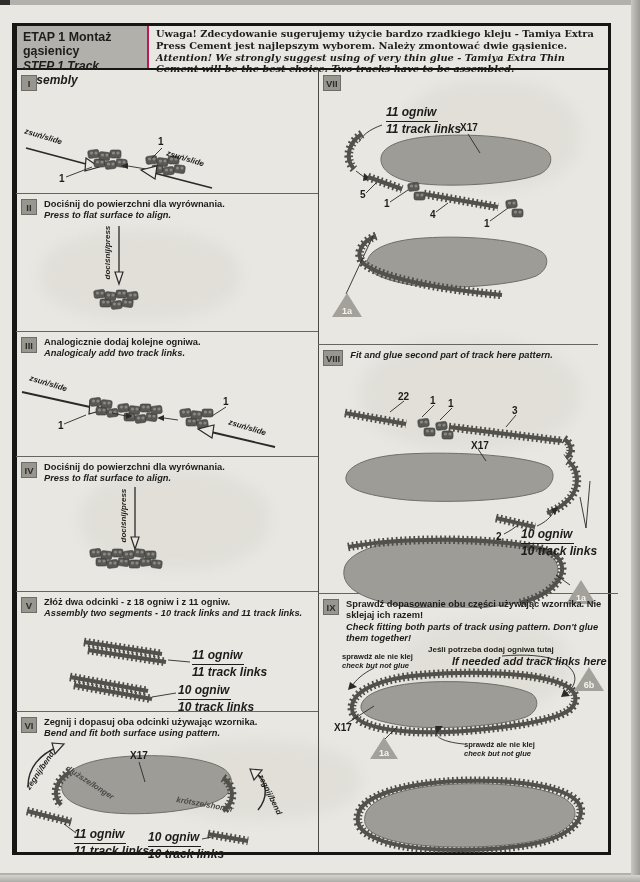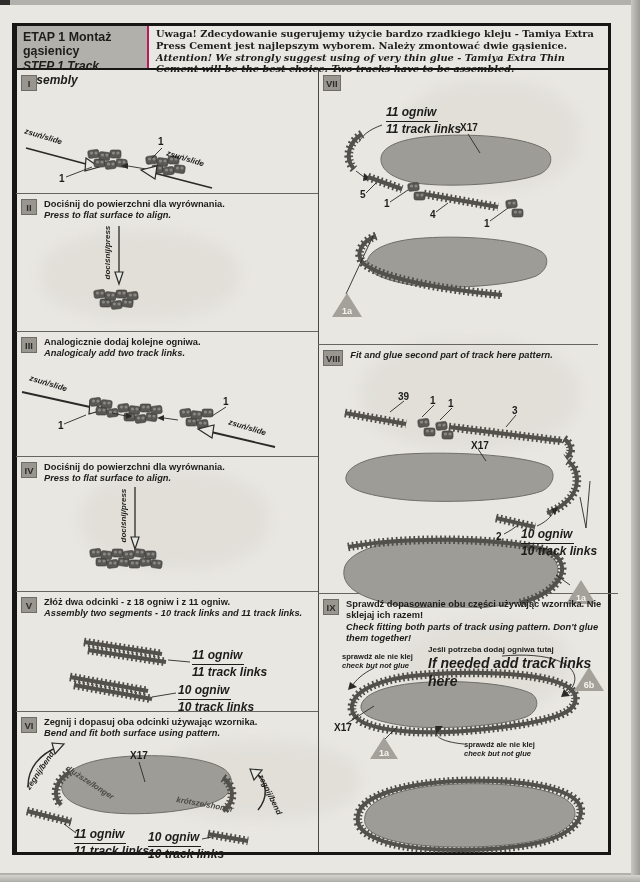--- a/index.html
+++ b/index.html
@@ -488,21 +488,21 @@
       <path class="ld" d="M186,189 C192,186 196,183 200,180"></path>
       <path class="ld" d="M219,181 C228,177 233,172 236,166"></path>
       <polygon class="ahf" points="233,164 240,162 237,170"></polygon>
       <path class="ld" d="M268,183 L262,152"></path>
       <path class="ld" d="M268,183 L272,136"></path>
       <path class="bean" d="M26,225 C28,208 60,196 105,194 C160,191 222,198 236,214 C244,224 240,242 222,251 C190,265 110,268 68,258 C38,251 24,240 26,225 Z"></path>
       <path class="teeth" d="M30,202 C90,191 180,193 224,204 C241,209 247,219 243,230 C238,243 222,253 202,258"></path>
         <path class="track" d="M30,202 C90,191 180,193 224,204 C241,209 247,219 243,230 C238,243 222,253 202,258"></path>
       <path class="ld" d="M252,240 L238,230"></path>
     </svg>
-    <div class="num" style="left:80px;top:46px;">39</div>
+    <div class="num" style="left:80px;top:46px;">22</div>
     <div class="num" style="left:112px;top:50px;">1</div>
     <div class="num" style="left:130px;top:53px;">1</div>
     <div class="num" style="left:194px;top:60px;">3</div>
     <div class="num" style="left:153px;top:95px;">X17</div>
     <div class="num" style="left:178px;top:186px;">2</div>
     <div class="frac" style="left:203px;top:182px;">
       <span class="top">10 ogniw</span><br>
       <span>10 track links</span>
     </div>
     <div class="tri" style="left:248px;top:234px;">1a</div>
@@ -531,21 +531,21 @@
       <path class="teeth" d="M40,222 C42,202 86,189 142,187 C200,185 254,193 262,212 C267,227 250,243 214,250 C166,259 92,258 62,246 C46,240 38,233 40,222 Z"></path>
         <path class="track" d="M40,222 C42,202 86,189 142,187 C200,185 254,193 262,212 C267,227 250,243 214,250 C166,259 92,258 62,246 C46,240 38,233 40,222 Z"></path>
       <path class="bean" d="M47,222 C50,204 88,192 140,190 C196,188 248,196 256,214 C261,226 248,240 216,247 C170,256 96,255 66,244 C50,238 45,232 47,222 Z"></path>
     </svg>
     <div class="small2" style="position:absolute;left:24px;top:58px;z-index:2;">
       <div class="p">sprawdź ale nie klej</div>
       <div class="e">check but not glue</div>
     </div>
     <div class="small2" style="position:absolute;left:110px;top:51px;z-index:2;">
       <div class="p" style="font-size:8px;">Jeśli potrzeba dodaj ogniwa tutaj</div>
-      <div class="e" style="font-size:14px;">If needed add track links here</div>
+      <div class="e" style="font-size:11px;margin-left:24px;">If needed add track links here</div>
     </div>
     <div class="tri" style="left:256px;top:72px;">6b</div>
     <div class="num" style="left:16px;top:128px;">X17</div>
     <div class="tri" style="left:52px;top:142px;width:28px;height:23px;">1a</div>
     <div class="small2" style="position:absolute;left:146px;top:146px;z-index:2;">
       <div class="p">sprawdź ale nie klej</div>
       <div class="e">check but not glue</div>
     </div>
   </section>
 </div>

